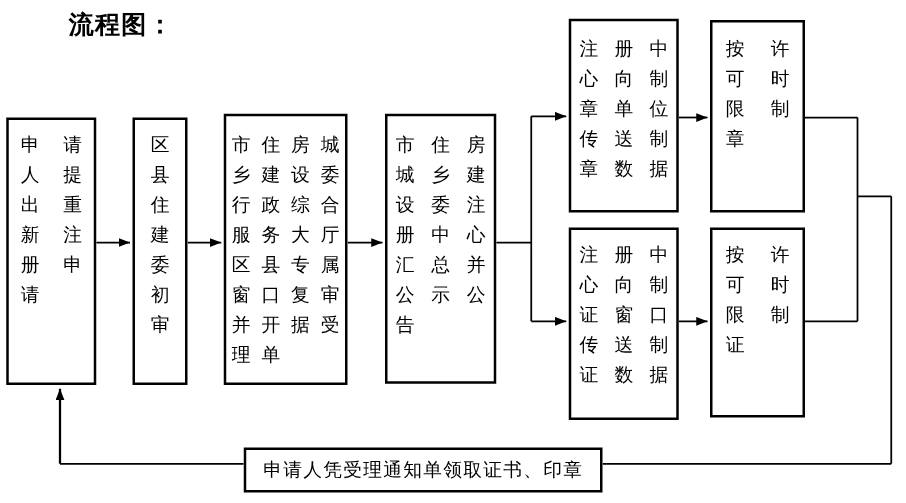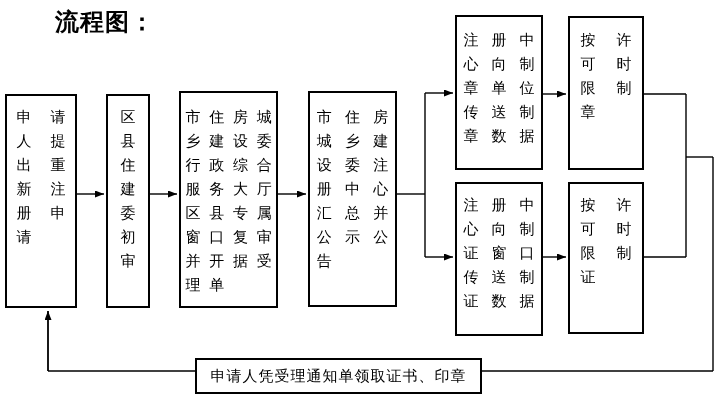--- a/index.html
+++ b/index.html
@@ -11,21 +11,21 @@
     font-family: "Liberation Serif", serif;
     color: #000000;
     overflow: hidden;
   }
   .title {
     position: absolute;
     left: 55px;
     top: 6px;
     font-family: "Liberation Sans", sans-serif;
     font-weight: bold;
-    font-size: 24px;
+    font-size: 20px;
     letter-spacing: 1px;
     color: #000000;
   }
   .connectors {
     position: absolute;
     left: 0; top: 0;
     width: 725px; height: 402px;
   }
   .box {
     position: absolute;

